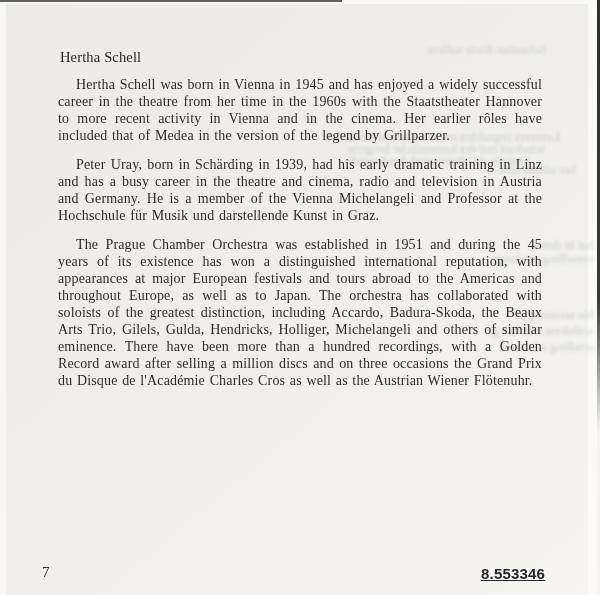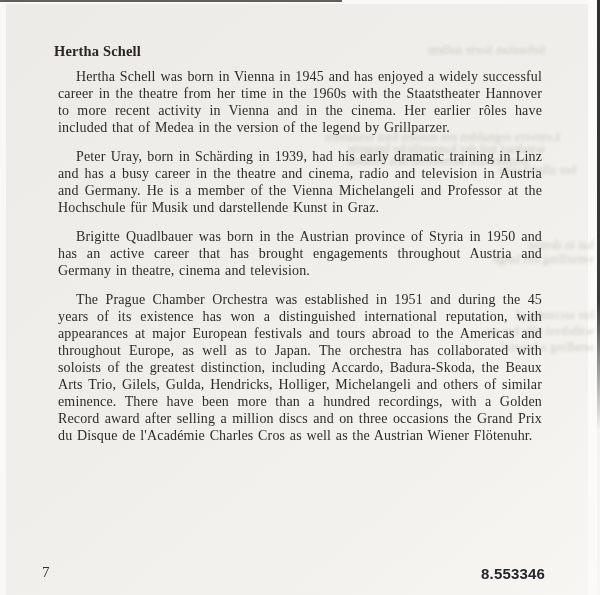--- a/index.html
+++ b/index.html
@@ -84,23 +84,23 @@
     top: 39px;
     width: 500px;
     font-family: "Liberation Serif", "DejaVu Serif", serif;
     font-size: 14px;
     line-height: 17px;
     color: #2e2c28;
     letter-spacing: 0.15px;
   }
   .section { margin: 0 0 12px 0; }
   .section h3 {
-    margin: 4px;
+    margin: 10px;
     font-size: 14.5px;
-    font-weight: bold;
+    font-weight: normal;
     line-height: 17px;
     color: #28261f;
   }
   .section p {
     margin: 8px;
     text-align: justify;
     text-indent: 18px;
     word-spacing: 1px;
   }
   .page-number {
@@ -115,20 +115,21 @@
     position: absolute;
     left: 481px;
     top: 565px;
     width: 62px;
     text-align: right;
     font-family: "Liberation Sans", "DejaVu Sans", sans-serif;
     font-weight: bold;
     font-size: 15px;
     letter-spacing: 0.2px;
     color: #24262a;
+    text-decoration: underline;
   }
 </style>
 </head>
 <body>
 
 <div class="scan">
 
   <div class="strip-left"></div>
   <div class="strip-top"></div>
   <div class="strip-right"></div>
@@ -153,21 +154,20 @@
     <section class="section">
       <h3>Hertha Schell</h3>
       <p>Hertha Schell was born in Vienna in 1945 and has enjoyed a widely successful career in the theatre from her time in the 1960s with the Staatstheater Hannover to more recent activity in Vienna and in the cinema. Her earlier rôles have included that of Medea in the version of the legend by Grillparzer.</p>
     </section>
 
     <section class="section">
       <p>Peter Uray, born in Schärding in 1939, had his early dramatic training in Linz and has a busy career in the theatre and cinema, radio and television in Austria and Germany.  He is a member of the Vienna Michelangeli and Professor at the Hochschule für Musik und darstellende Kunst in Graz.</p>
     </section>
 
     <section class="section">
-      <p>Brigitte Quadlbauer was born in the Austrian province of Styria in 1950 and has an active career that has brought engagements throughout Austria and Germany in theatre, cinema and television.</p>
     </section>
 
     <section class="section">
       <p>The Prague Chamber Orchestra was established in 1951 and during the 45 years of its existence has won a distinguished international reputation, with appearances at major European festivals and tours abroad to the Americas and throughout Europe, as well as to Japan.  The orchestra has collaborated with soloists of the greatest distinction, including Accardo, Badura-Skoda, the Beaux Arts Trio, Gilels, Gulda, Hendricks, Holliger, Michelangeli and others of similar eminence.  There have been more than a hundred recordings, with a Golden Record award after selling a million discs and on three occasions the Grand Prix du Disque de l'Académie Charles Cros as well as the Austrian Wiener Flötenuhr.</p>
     </section>
 
   </main>
 
   <span class="page-number">7</span>
   <span class="catalog-number">8.553346</span>

